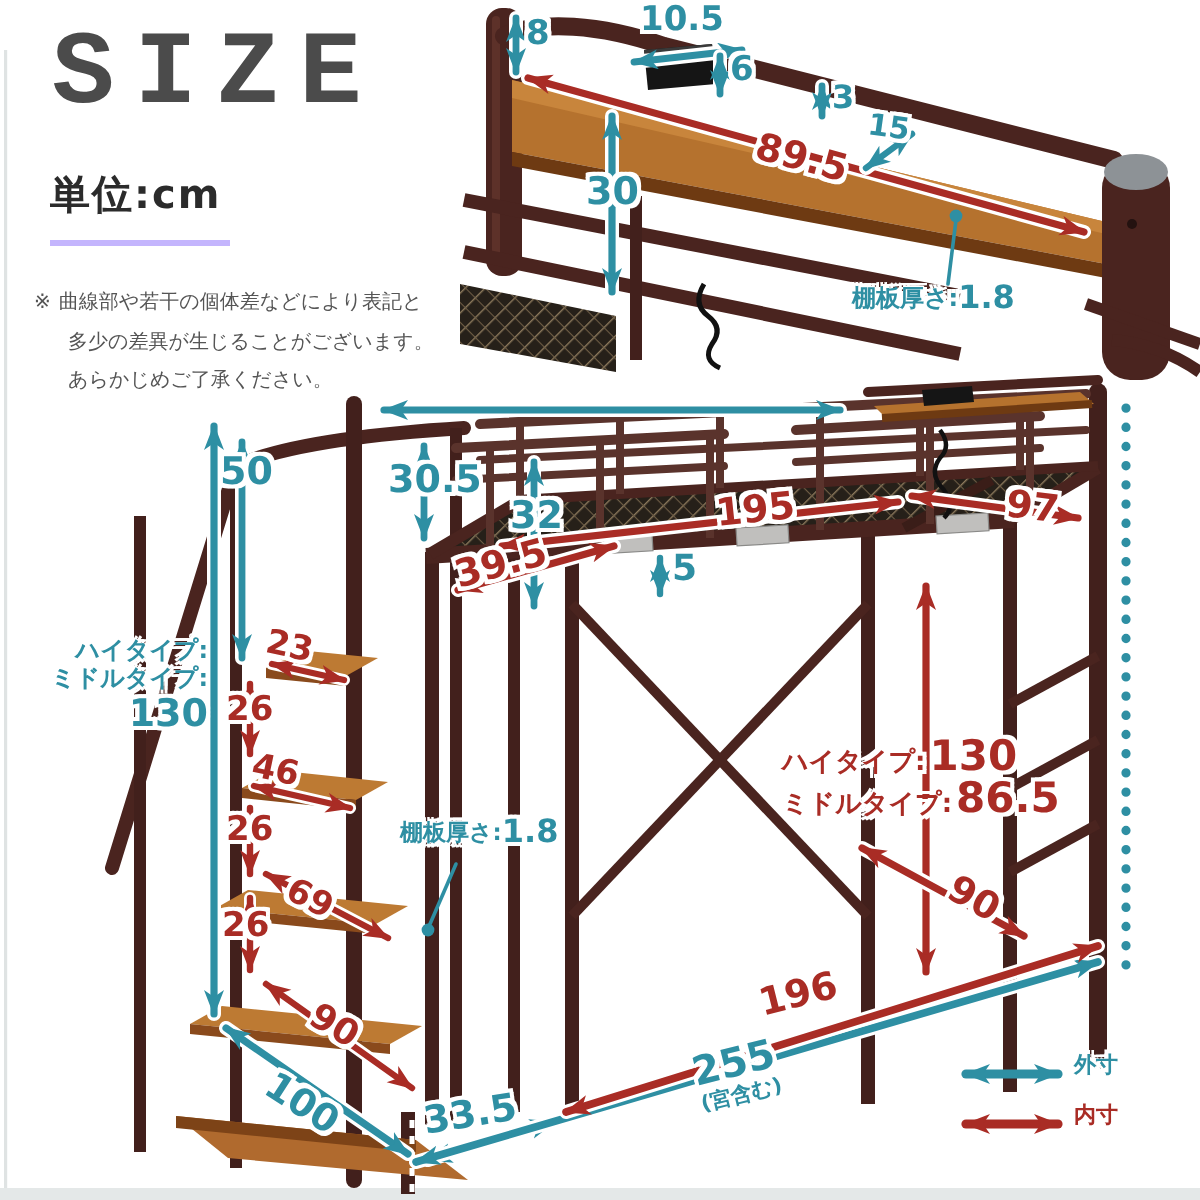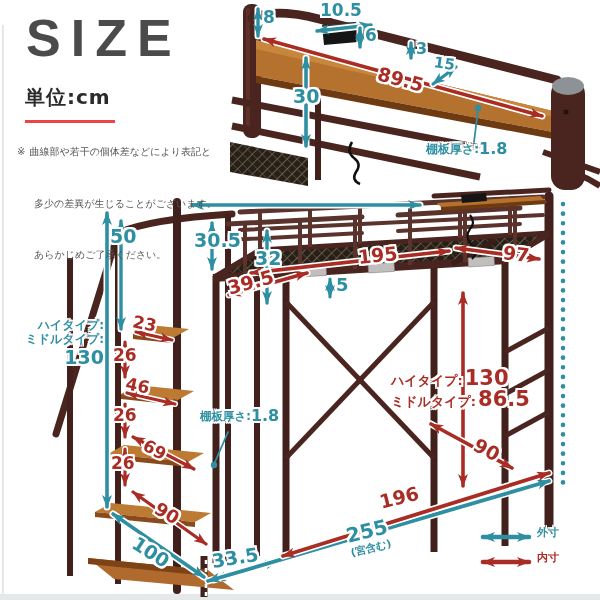--- a/index.html
+++ b/index.html
@@ -1,26 +1,26 @@
 <!DOCTYPE html>
 <html><head>
 <meta charset="utf-8">
 <style>
   html,body{margin:0;padding:0;background:#fff;}
   .canvas{position:relative;width:600px;height:600px;background:#ffffff;overflow:hidden;
           font-family:"DejaVu Sans","Liberation Sans",sans-serif;}
   .art{position:absolute;left:0;top:0;}
   
-  .size-title{position:absolute;left:26px;top:12px;font-family:Liberation Sans, sans-serif;
+  .size-title{position:absolute;left:26px;top:12px;font-family:Liberation Mono, monospace;
               font-size:52px;font-weight:bold;letter-spacing:10px;color:#4b4b4b;line-height:1;}
   .unit{position:absolute;left:25px;top:84px;font-size:20px;font-weight:bold;color:#2b2b2b;
-        border-bottom:3px solid #ef4444;padding:0 4px 9px 0;letter-spacing:1px;}
+        border-bottom:3px solid #c4b5fd;padding:0 4px 9px 0;letter-spacing:1px;}
   .note{position:absolute;left:17px;top:142px;font-size:10px;color:#555;line-height:1.95;white-space:nowrap;}
   .note .mk{margin-right:4px;}
-  .note .cont{padding-left:17px;display:block;margin-top:32px;}
+  .note .cont{padding-left:17px;display:block;}
   
   .dim{position:absolute;font-weight:bold;white-space:nowrap;line-height:1;
        text-shadow:-2px -2px 0 #fff,2px -2px 0 #fff,-2px 2px 0 #fff,2px 2px 0 #fff,
                    -2px 0 0 #fff,2px 0 0 #fff,0 -2px 0 #fff,0 2px 0 #fff;
        transform-origin:left center;}
   .teal{color:#2E8FA3}
   .red{color:#A92C25}
   .sub{font-size:12px;vertical-align:1px;}
   .n17{font-size:17px;} .n16{font-size:16px;} .n15{font-size:15px;} .n18{font-size:18px;}
   .n19{font-size:19px;} .n20{font-size:20px;} .n21{font-size:21px;}

